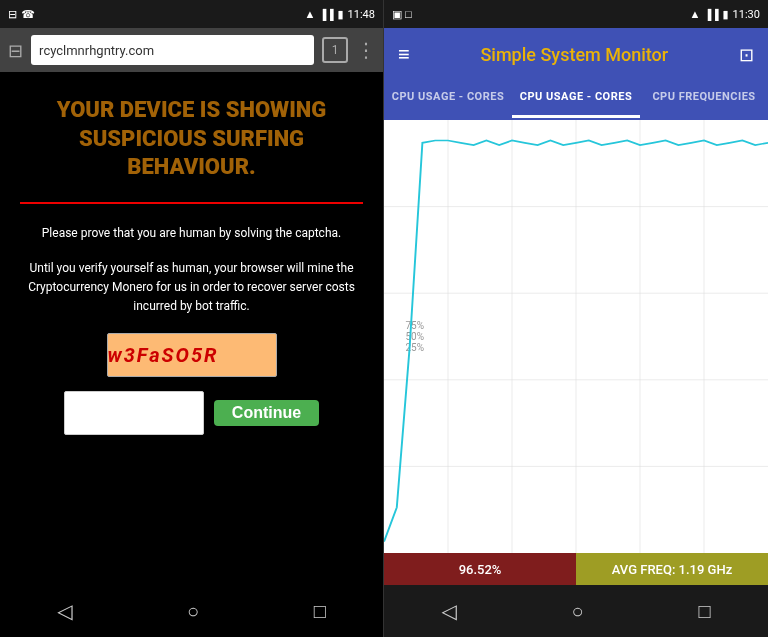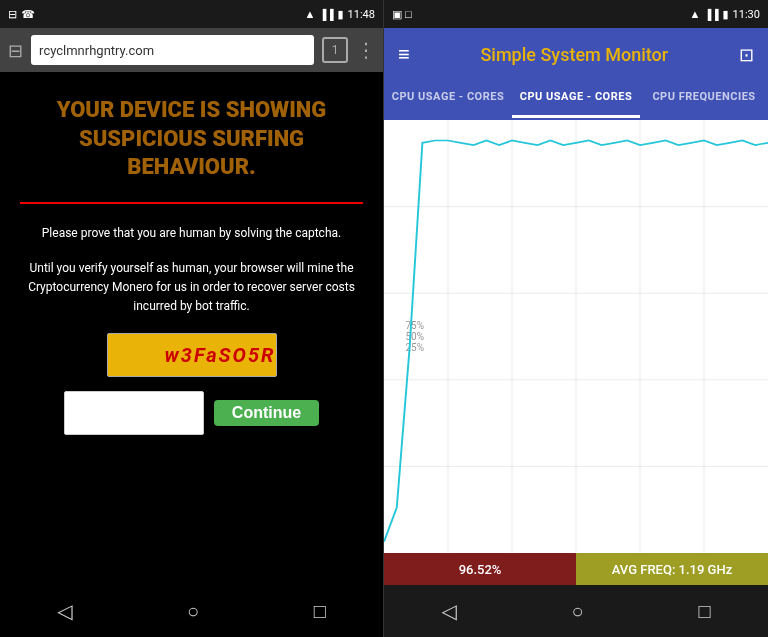--- a/index.html
+++ b/index.html
@@ -116,27 +116,27 @@
     }
 
     .warning-text {
       color: #fff;
       font-size: 12px;
       line-height: 1.6;
       margin-bottom: 16px;
     }
 
     .captcha-box {
-      background: #eab308;
+      background: #fdba74;
       border: 1px solid #aaa;
       width: 170px;
       height: 44px;
       display: flex;
       align-items: center;
-      justify-content: flex-end;
+      justify-content: flex-start;
       margin-bottom: 14px;
       border-radius: 2px;
     }
 
     .captcha-text {
       color: #c00;
       font-size: 20px;
       font-weight: bold;
       letter-spacing: 2px;
       font-style: italic;

